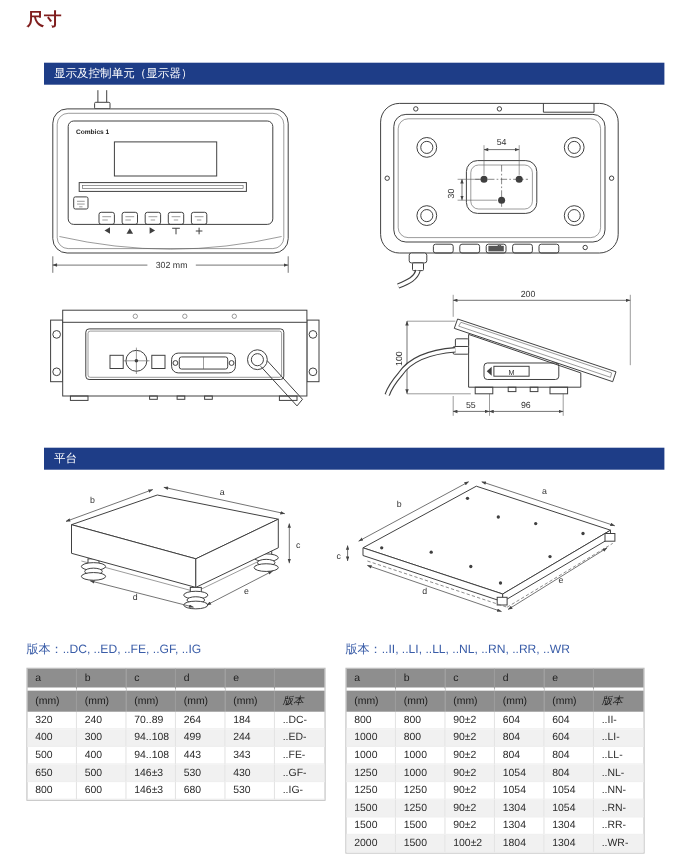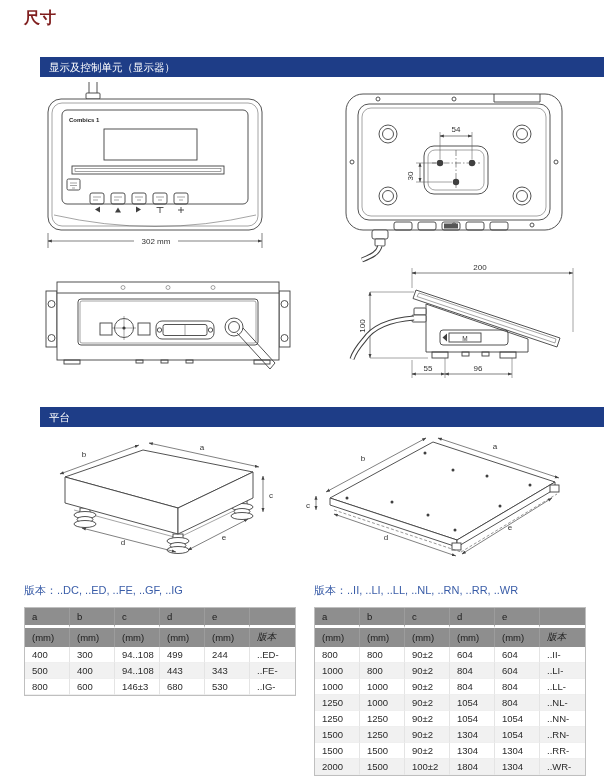--- a/index.html
+++ b/index.html
@@ -334,34 +334,50 @@
       <th>(mm)</th>
       <th>(mm)</th>
       <th>(mm)</th>
       <th>(mm)</th>
       <th>(mm)</th>
       <th>版本</th>
     </tr>
   </thead>
   <tbody>
       <tr>
+        <td>320</td>
+        <td>240</td>
+        <td>70..89</td>
+        <td>264</td>
+        <td>184</td>
+        <td>..DC-</td>
+      </tr>
+      <tr>
         <td>400</td>
         <td>300</td>
         <td>94..108</td>
         <td>499</td>
         <td>244</td>
         <td>..ED-</td>
       </tr>
       <tr>
         <td>500</td>
         <td>400</td>
         <td>94..108</td>
         <td>443</td>
         <td>343</td>
         <td>..FE-</td>
+      </tr>
+      <tr>
+        <td>650</td>
+        <td>500</td>
+        <td>146±3</td>
+        <td>530</td>
+        <td>430</td>
+        <td>..GF-</td>
       </tr>
       <tr>
         <td>800</td>
         <td>600</td>
         <td>146±3</td>
         <td>680</td>
         <td>530</td>
         <td>..IG-</td>
       </tr>
     </tbody>

